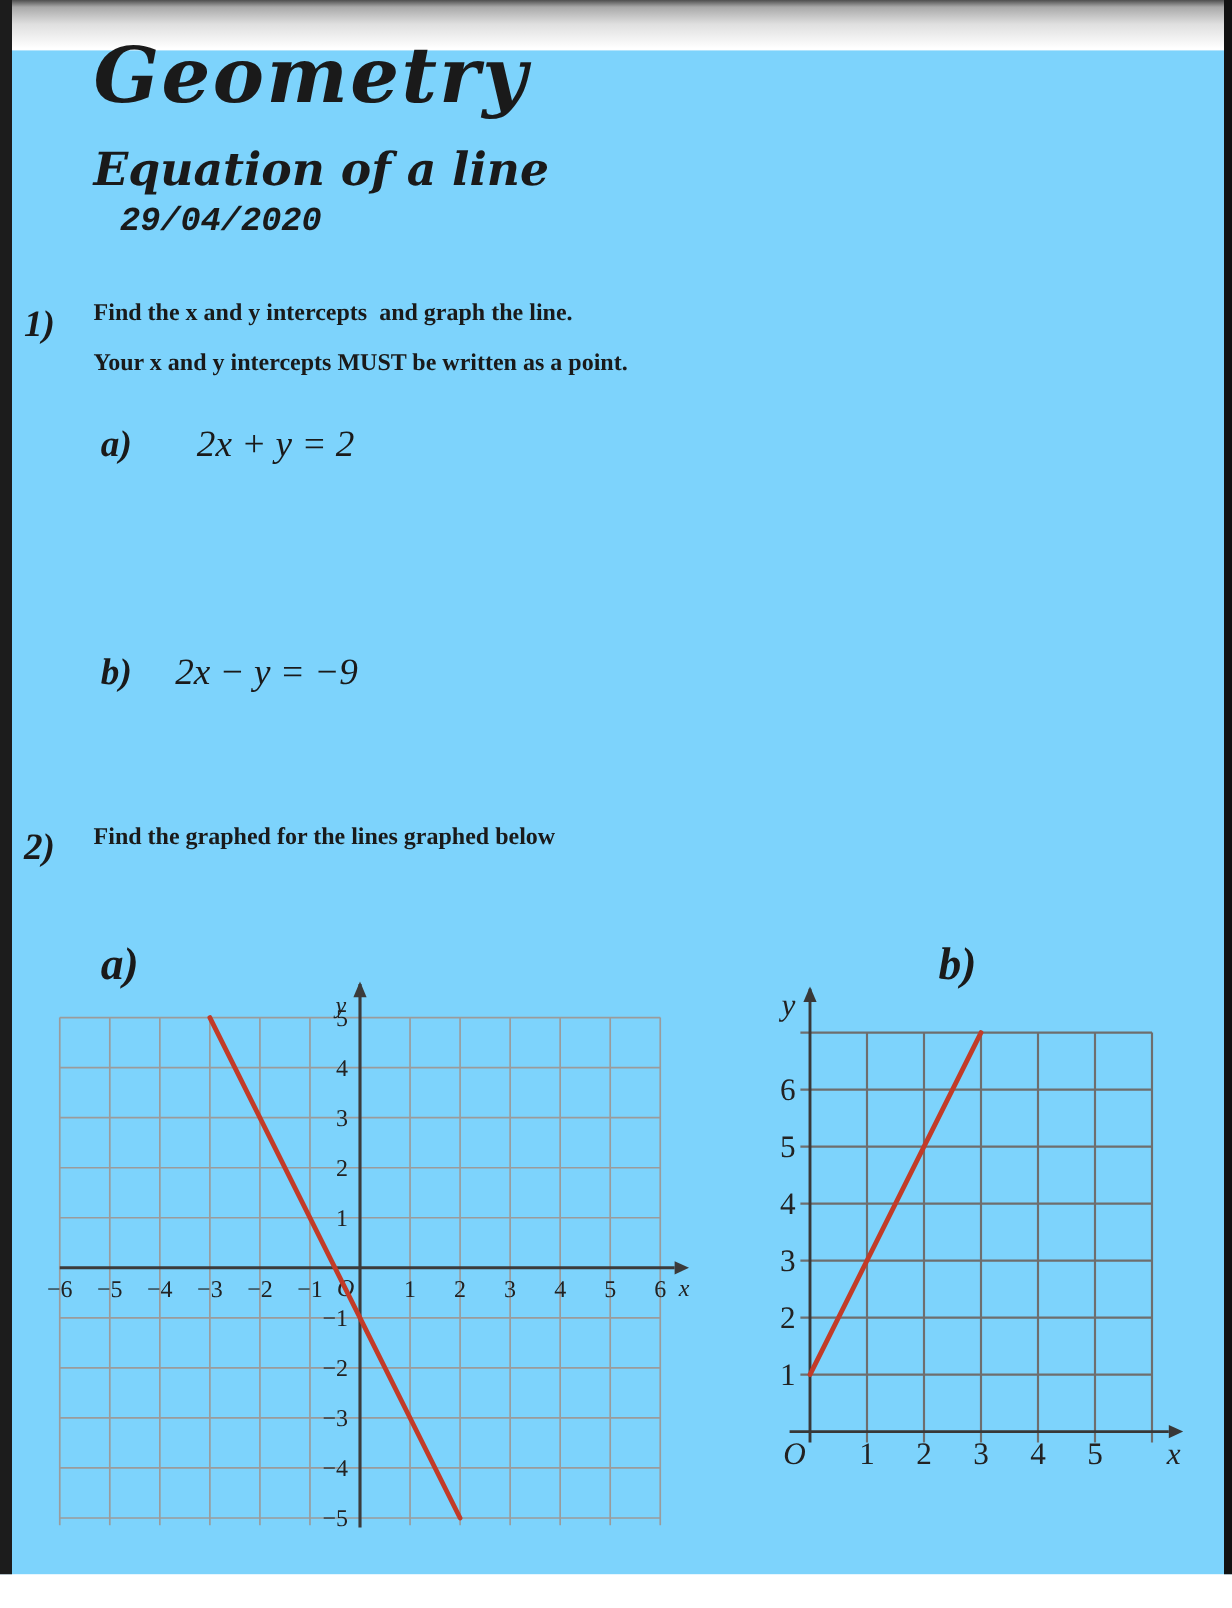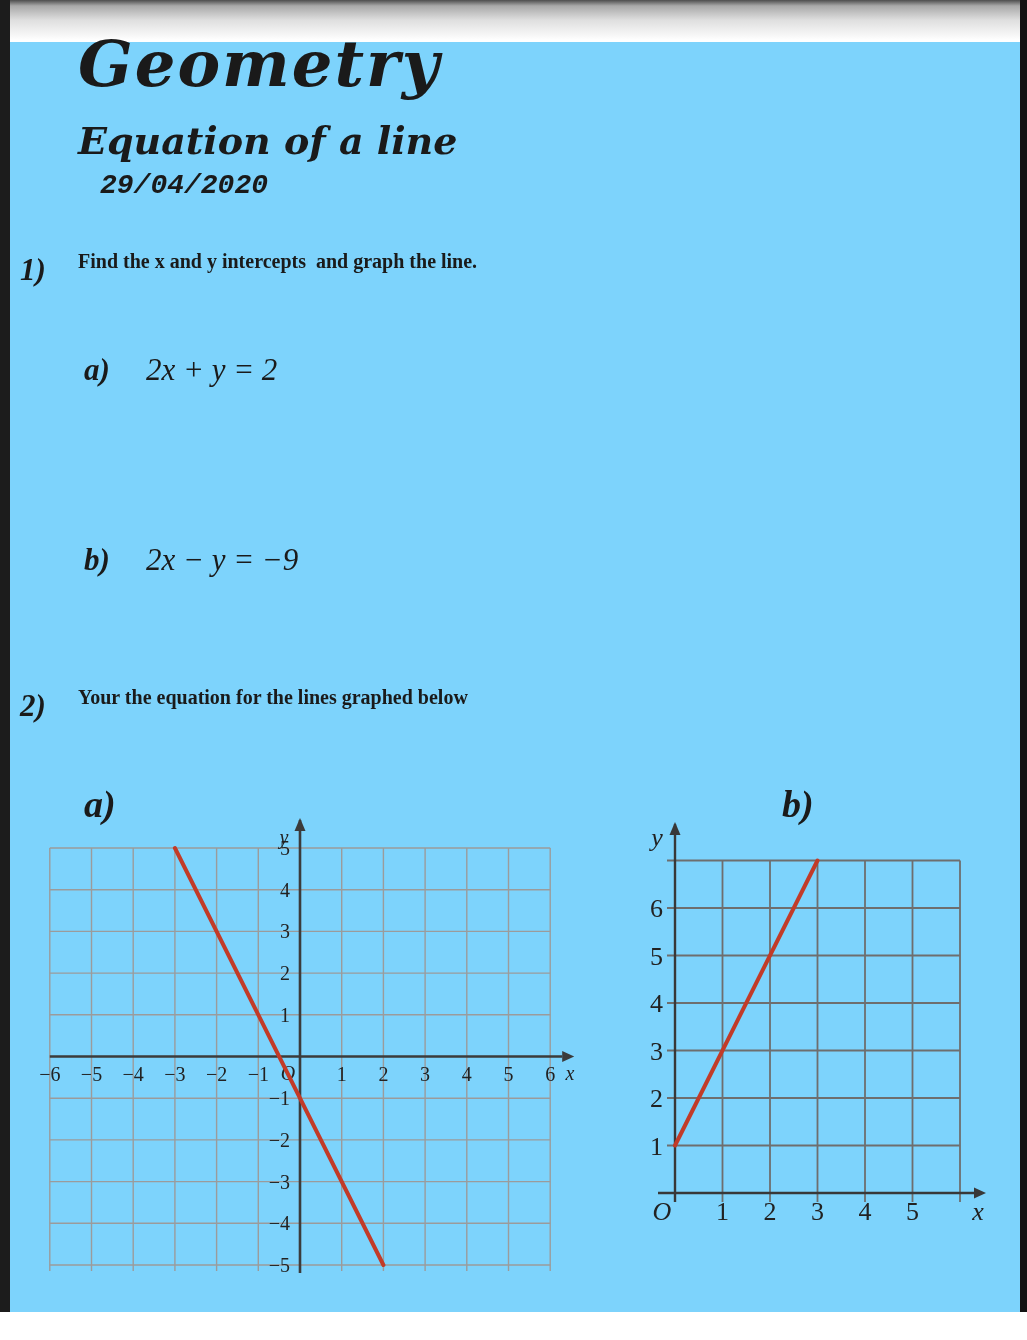--- a/index.html
+++ b/index.html
@@ -31,29 +31,30 @@
   <div class="edge-left"></div>
   <div class="edge-right"></div>
   <div class="top-shade"></div>
 
   <div class="abs title">Geometry</div>
   <div class="abs subtitle">Equation of a line</div>
   <div class="abs date">29/04/2020</div>
 
   <div class="abs qnum" style="left:20px;top:252px">1)</div>
   <div class="abs qtext" style="left:78px;top:250px">Find the x and y intercepts  and graph the line.</div>
+  <div class="abs qtext" style="left:78px;top:291px">Your x and y intercepts MUST be written as a point.</div>
 
   <div class="abs plabel" style="left:84px;top:352px">a)</div>
-  <div class="abs equation" style="left:146px;top:352px">2x + y = 2</div>
+  <div class="abs equation" style="left:164px;top:352px">2x + y = 2</div>
 
   <div class="abs plabel" style="left:84px;top:542px">b)</div>
   <div class="abs equation" style="left:146px;top:542px">2x − y = −9</div>
 
   <div class="abs qnum" style="left:20px;top:688px">2)</div>
-  <div class="abs qtext" style="left:78px;top:686px">Your the equation for the lines graphed below</div>
+  <div class="abs qtext" style="left:78px;top:686px">Find the graphed for the lines graphed below</div>
 
   <div class="abs glabel" style="left:84px;top:782px">a)</div>
   <div class="abs glabel" style="left:782px;top:782px">b)</div>
 
   <svg class="graph" width="600" height="470" style="left:0;top:810px">
       <line x1="49.79999999999998" y1="38" x2="49.79999999999998" y2="461" stroke="#9b9b9b" stroke-width="1.4"></line>
       <line x1="91.5" y1="38" x2="91.5" y2="461" stroke="#9b9b9b" stroke-width="1.4"></line>
       <line x1="133.2" y1="38" x2="133.2" y2="461" stroke="#9b9b9b" stroke-width="1.4"></line>
       <line x1="174.89999999999998" y1="38" x2="174.89999999999998" y2="461" stroke="#9b9b9b" stroke-width="1.4"></line>
       <line x1="216.6" y1="38" x2="216.6" y2="461" stroke="#9b9b9b" stroke-width="1.4"></line>

